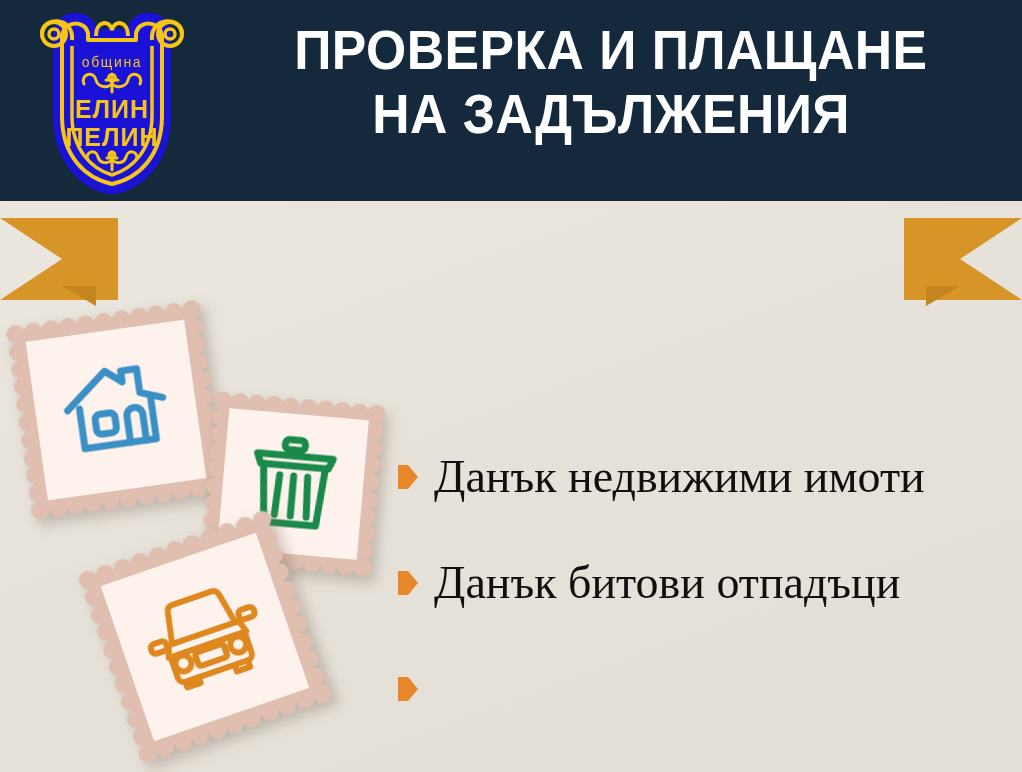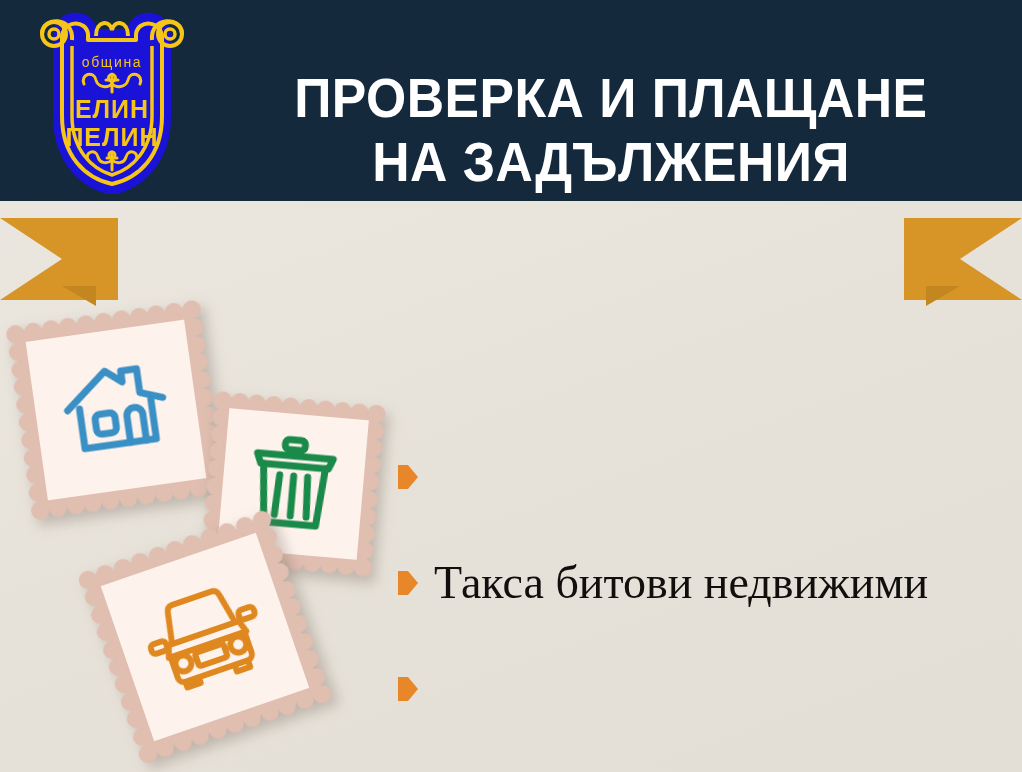--- a/index.html
+++ b/index.html
@@ -44,21 +44,20 @@
     left: 200px;
     top: 0;
     width: 822px;
     height: 159px;
     display: flex;
     flex-direction: column;
     align-items: center;
     justify-content: center;
     padding-top: 4px;
     box-sizing: border-box;
-    margin-top: 48px;
   }
   .header-line {
     color: #ffffff;
     font-family: "Liberation Sans", sans-serif;
     font-weight: bold;
     font-size: 55px;
     line-height: 64px;
     letter-spacing: 0.5px;
     white-space: nowrap;
     transform: scaleX(0.94);
@@ -434,23 +433,24 @@
   <div id="ribbon">
     <div class="ribbon-tail" id="ribbon-tail-left"></div>
     <div class="ribbon-tail" id="ribbon-tail-right"></div>
     <div class="ribbon-shadow" id="ribbon-shadow-left"></div>
     <div class="ribbon-shadow" id="ribbon-shadow-right"></div>
   </div>
 
   <div id="list">
     <div class="list-item">
       <span class="bullet"></span>
+      <span class="list-label">Данък недвижими имоти</span>
     </div>
     <div class="list-item">
       <span class="bullet"></span>
-      <span class="list-label">Такса битови недвижими</span>
+      <span class="list-label">Данък битови отпадъци</span>
     </div>
     <div class="list-item">
       <span class="bullet"></span>
     </div>
   </div>
 
 </div>
 
 </body></html>

